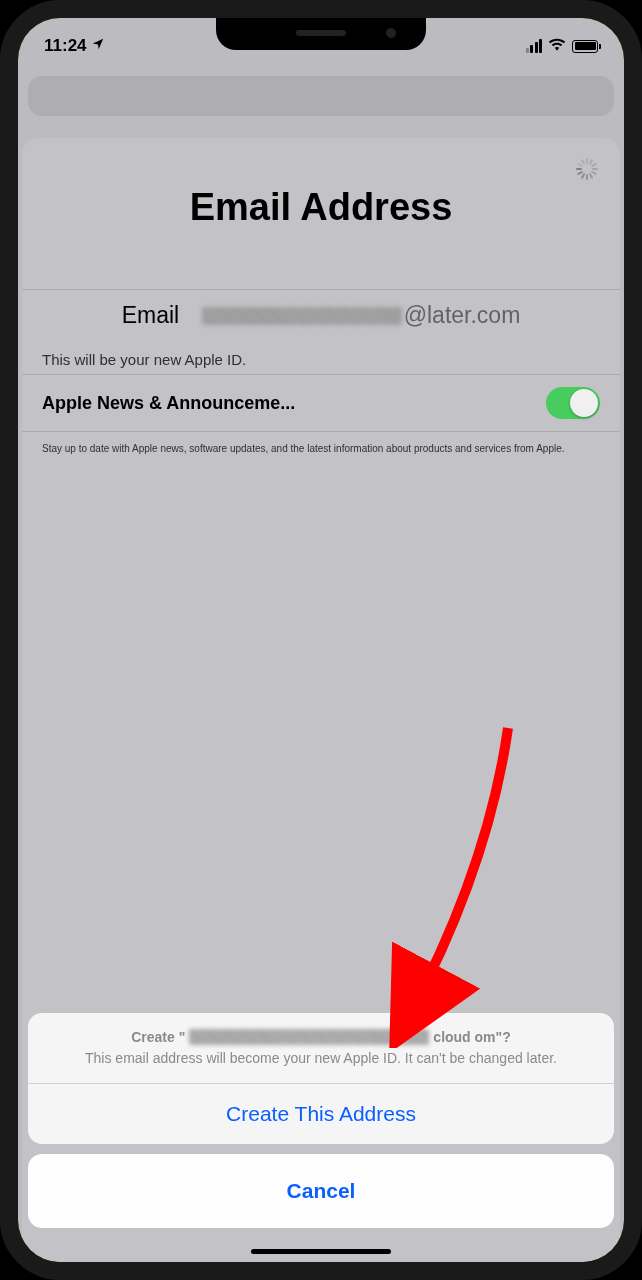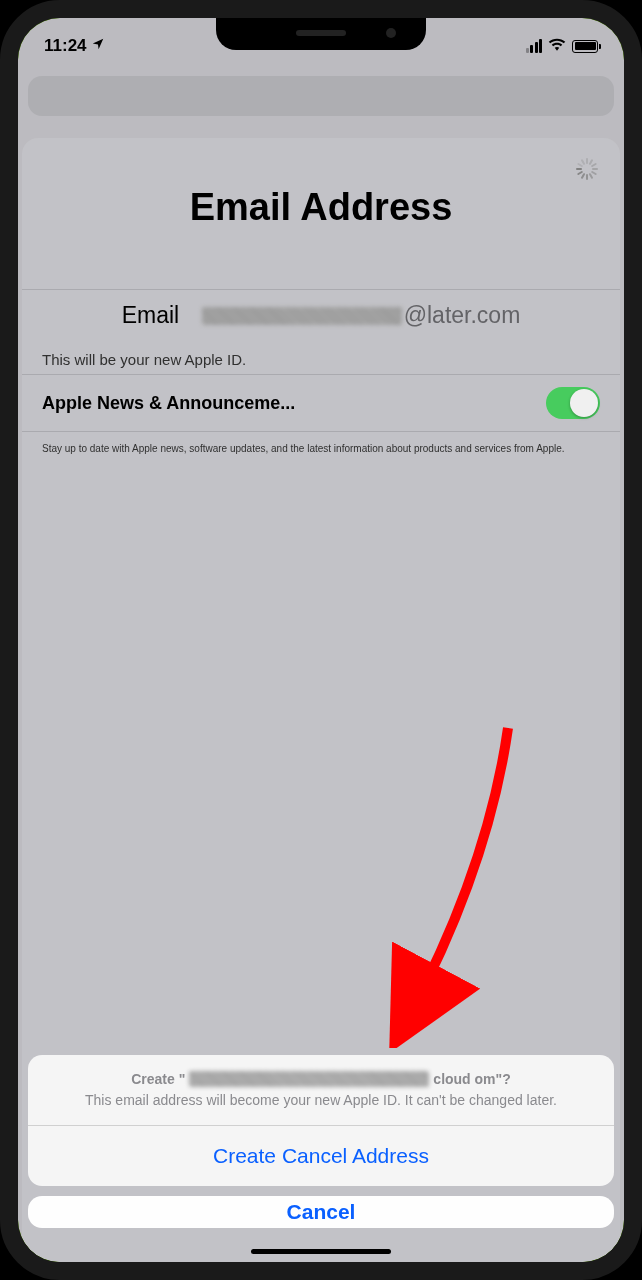--- a/index.html
+++ b/index.html
@@ -209,21 +209,21 @@
       border-top: 0.5px solid rgba(0,0,0,0.15);
       text-align: center;
       padding: 18px;
       font-size: 21px;
       color: #0a60ff;
     }
     .sheet-cancel {
       background: rgba(255,255,255,0.98);
       border-radius: 14px;
       text-align: center;
-      padding: 4px;
+      padding: 25px;
       font-size: 21px;
       font-weight: 600;
       color: #0a60ff;
     }
     .home-indicator {
       position: absolute;
       bottom: 8px; left: 50%; transform: translateX(-50%);
       width: 140px; height: 5px;
       background: #000; border-radius: 3px;
       z-index:200;
@@ -326,21 +326,21 @@
     <div class="action-sheet">
       <div class="sheet-group">
         <div class="sheet-header">
           <div class="sheet-title-row">
             <span>Create "</span>
             <span class="pixelated pix-sheet"></span>
             <span>cloud   om"?</span>
           </div>
           <div class="sheet-sub">This email address will become your new Apple ID. It can't be changed later.</div>
         </div>
-        <div class="sheet-button">Create Cancel Address</div>
+        <div class="sheet-button">Create This Address</div>
       </div>
       <div class="sheet-cancel">Cancel</div>
     </div>
 
     <svg class="arrow" viewBox="0 0 170 330">
       <defs>
         <marker id="ah" markerWidth="10" markerHeight="10" refX="6" refY="5" orient="auto">
           <path d="M0,0 L10,5 L0,10 Z" fill="#ff0000"></path>
         </marker>
       </defs>

